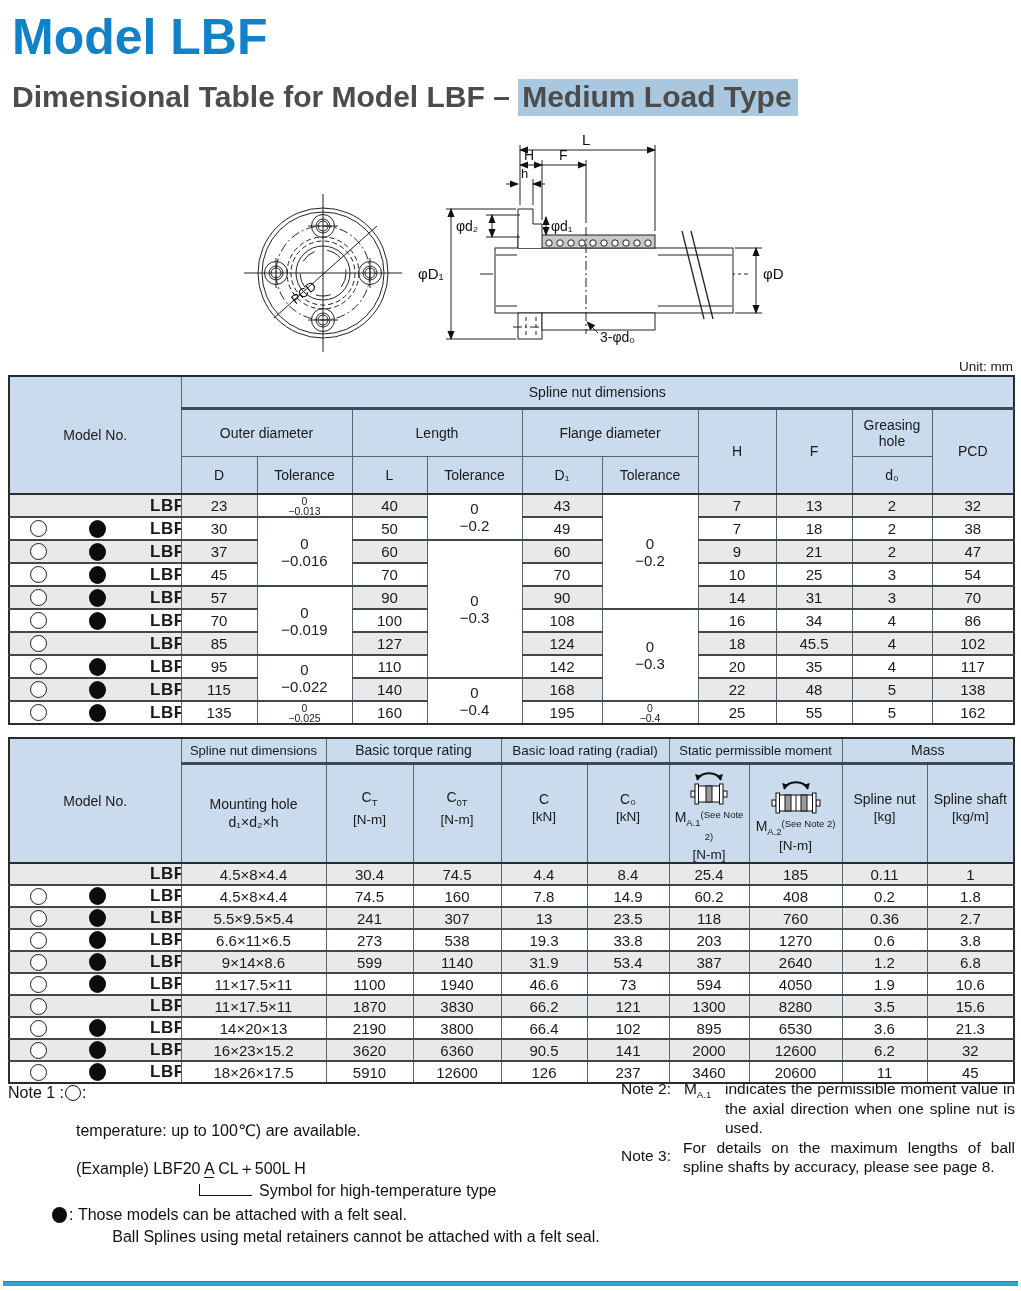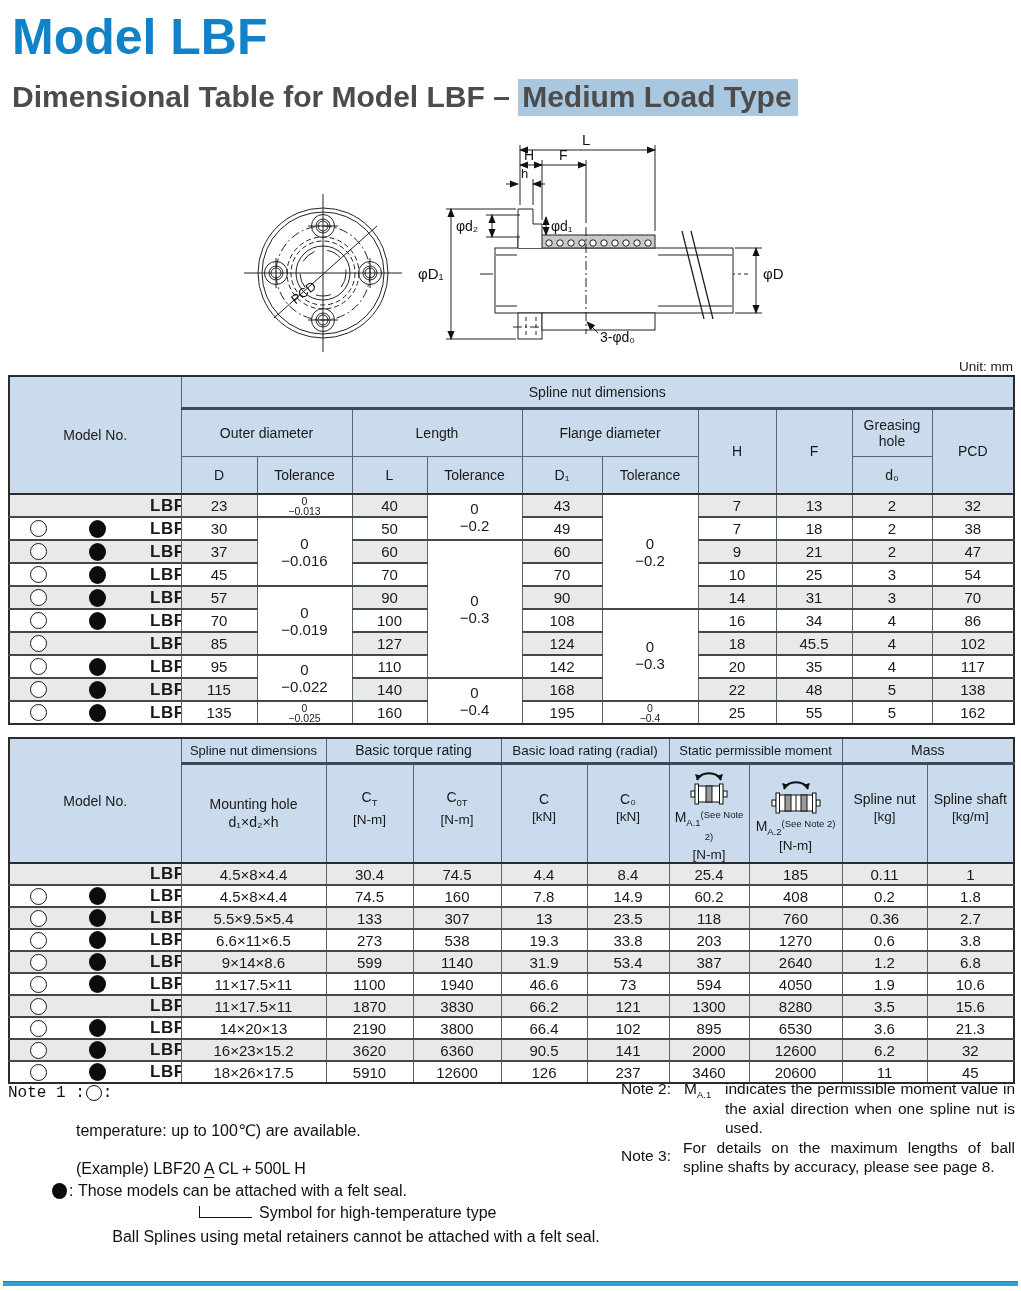--- a/index.html
+++ b/index.html
@@ -38,21 +38,21 @@
   .hstack{display:flex;flex-direction:column;justify-content:flex-end;height:100%;padding-bottom:10px;line-height:18px;}
   .hstack.spread{justify-content:space-between;padding:9px 0 10px 0;}
   .micon{display:block;margin:2px auto 0 auto;}
   .seenote{font-size:9.5px;vertical-align:4px;}
   
   #note-left{left:8px;top:1082px;width:608px;font-size:16px;line-height:22px;color:#111;}
   #note-right{left:621px;top:1079px;width:394px;font-size:15.5px;line-height:19.5px;color:#111;text-align:justify;}
   .nl{position:relative;}
   .ind68{padding-left:68px;margin-top:16px;}
   .ind88{padding-left:88px;text-align:center;}
-  .n1first{display:flex;align-items:center;font-family:Liberation Mono, monospace;}
+  .n1first{display:flex;align-items:center;}
   .n1first .ringmk{width:14px;height:14px;border:1.6px solid #111;border-radius:50%;display:inline-block;margin:0 1px;}
   .dotmk{width:15px;height:16px;background:#0c0c0c;border-radius:50%;display:inline-block;margin-right:2px;vertical-align:-3px;}
   .usym{border-bottom:1.5px solid #111;}
   .connector{display:inline-block;width:52px;height:11px;border-left:1.5px solid #111;border-bottom:1.5px solid #111;margin-right:7px;}
   .hang{position:relative;padding-left:104px;}
   .hang .lab{position:absolute;left:0;top:0;}
   .hang .msym{position:absolute;left:63px;top:0;}
   .hang3{position:relative;padding-left:62px;}
   .hang3 .lab{position:absolute;left:0;top:8px;}
   #bottombar{left:3px;top:1281px;width:1015px;height:4px;background:#2aa5d6;border-top:1px solid #1286b4;}
@@ -588,21 +588,21 @@
   <tr class="data g1" style="height:21px">
     <td class="model">
             <span class="mrow">
       <span class="mk ring"></span>
       <span class="mk dot"></span>
       <span class="series">LBF</span>
       <span class="msize">25</span>
             </span>
           </td>
     <td>5.5×9.5×5.4</td>
-    <td>133</td>
+    <td>241</td>
     <td>307</td>
     <td>13</td>
     <td>23.5</td>
     <td>118</td>
     <td>760</td>
     <td>0.36</td>
     <td>2.7</td>
   </tr>
   <tr class="data g0" style="height:21px">
     <td class="model">
@@ -743,25 +743,25 @@
 
 <div class="abs" id="note-left">
   <div class="nl n1first">
     <span>Note 1 :</span>
     <span class="ringmk"></span><span>:</span>&nbsp;
   </div>
   <div class="nl ind68">temperature: up to 100℃) are available.</div>
   <div class="nl ind68">
     <span>(Example) LBF20 </span><span class="usym">A</span><span> CL＋500L H</span>
   </div>
+  <div class="nl" style="padding-left:191px;height:24px;">
+    <span class="connector"></span><span>Symbol for high-temperature type</span>
+  </div>
   <div class="nl" style="padding-left:44px;">
     <span class="dotmk"></span><span>:</span>&nbsp;<span>Those models can be attached with a felt seal.</span>
-  </div>
-  <div class="nl" style="padding-left:191px;height:24px;">
-    <span class="connector"></span><span>Symbol for high-temperature type</span>
   </div>
   <div class="nl ind88">Ball Splines using metal retainers cannot be attached with a felt seal.</div>
 </div>
 
 <div class="abs" id="note-right">
   <div class="hang">
     <span class="lab">Note 2:</span>
     <span class="msym"><span>M</span><sub>A.1</sub></span>
     <span>indicates the permissible moment value in the axial direction when one spline nut is used.</span>
   </div>

